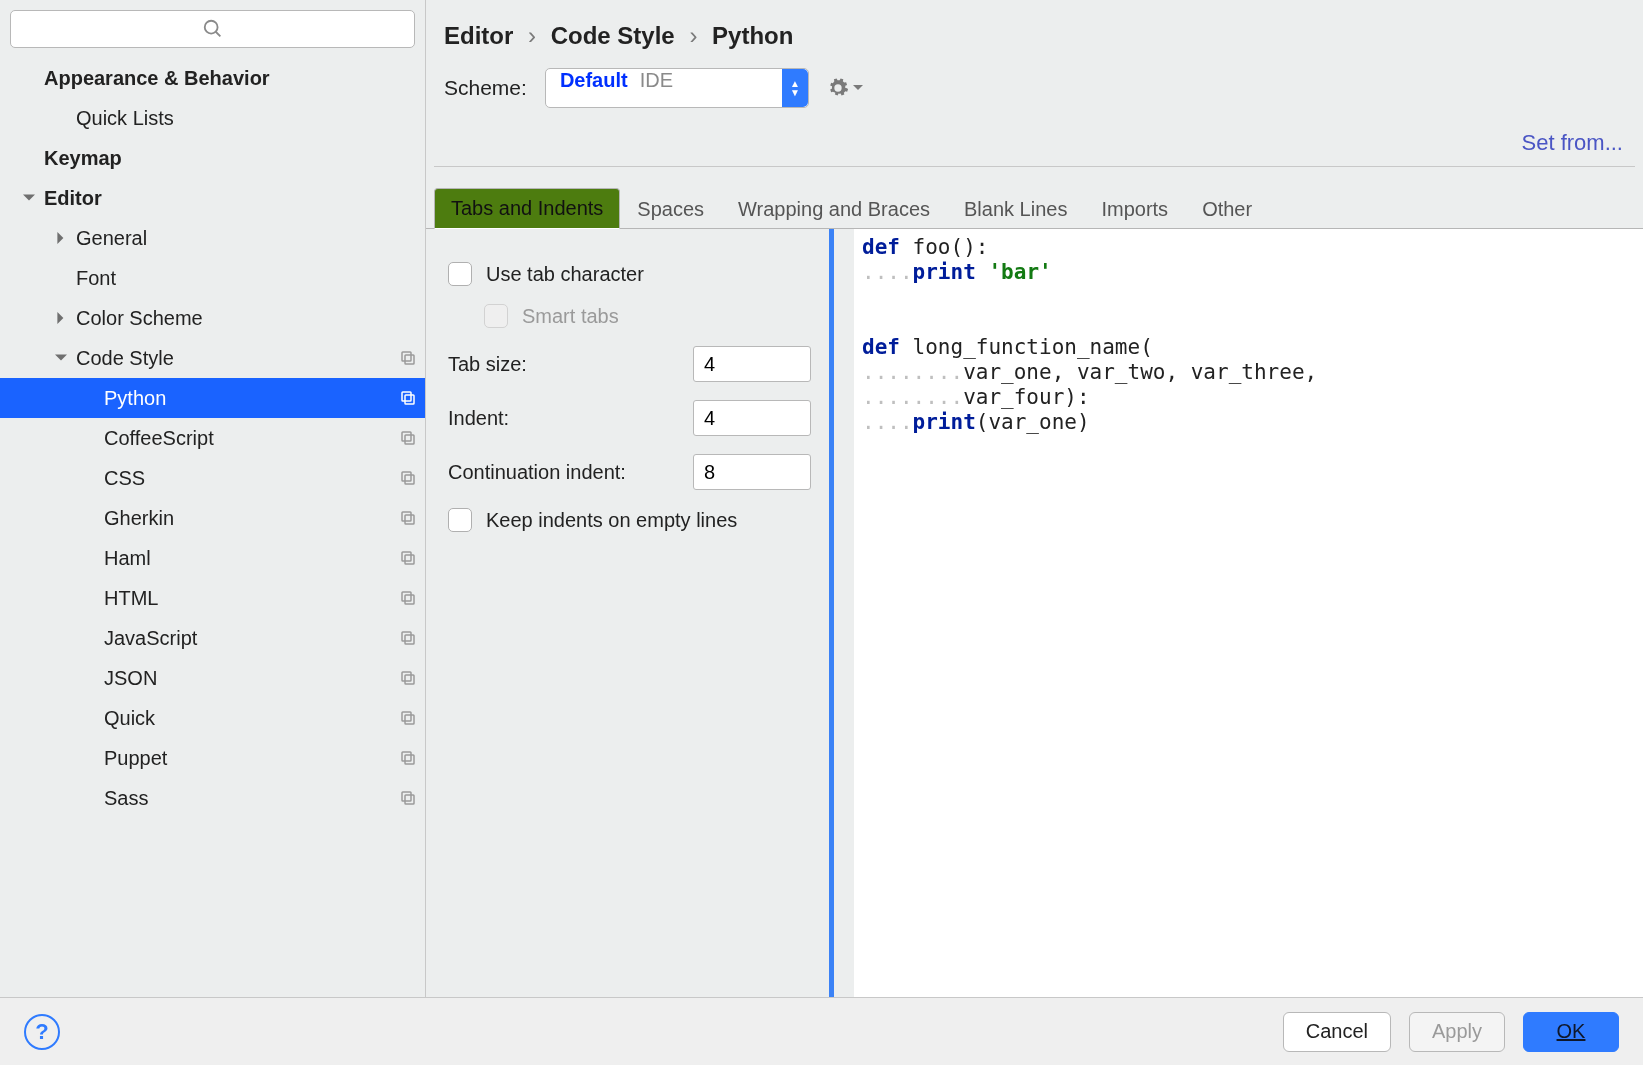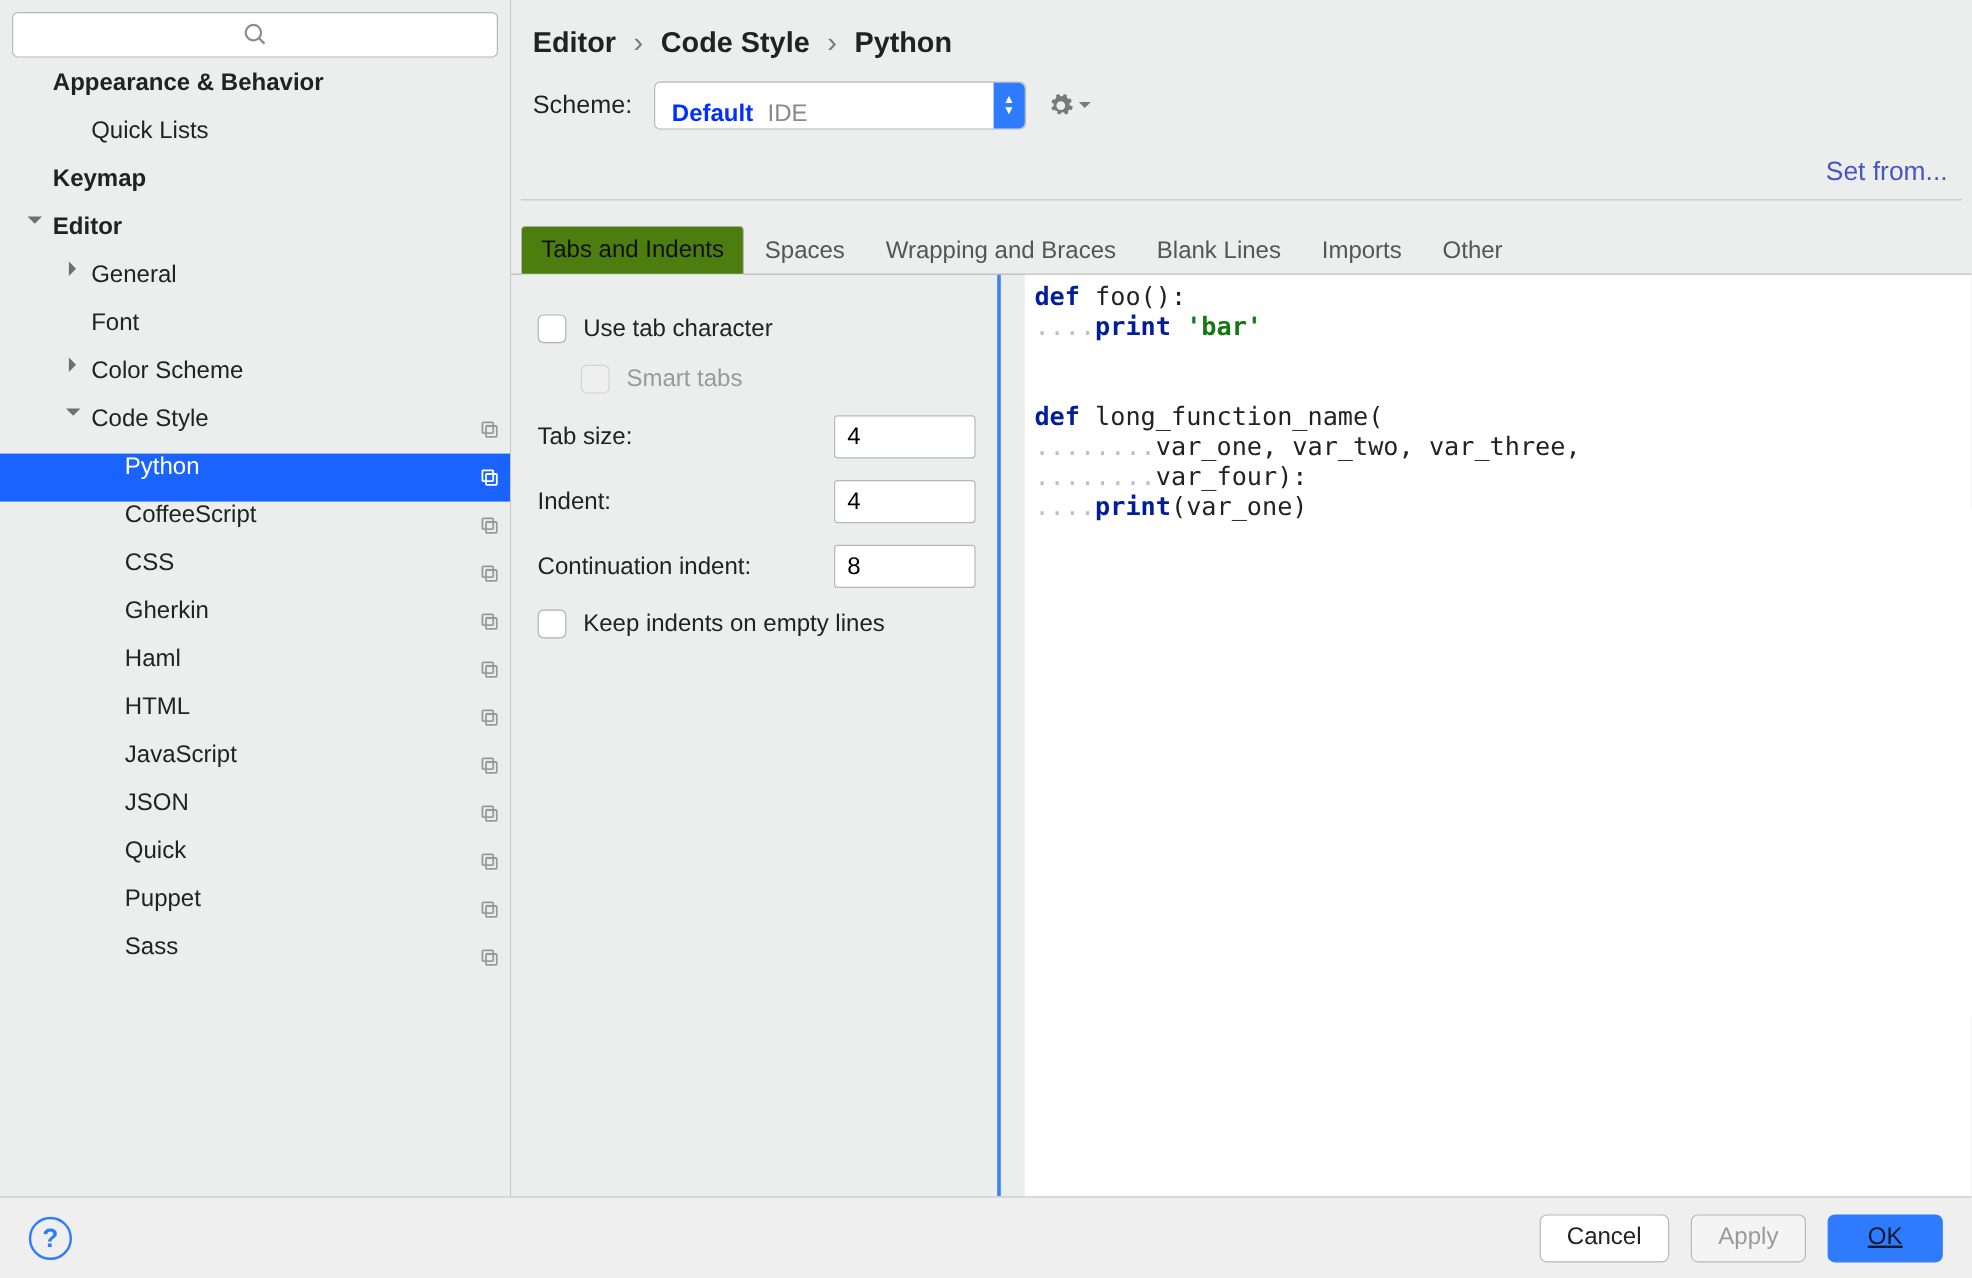--- a/index.html
+++ b/index.html
@@ -30,21 +30,21 @@
   .search{
     position:relative;
     height:38px;
     background:#fff;
     border:1px solid #b8b8b8;
     border-radius:5px;
   }
   .search svg{position:absolute;left:50%;top:50%;transform:translate(-50%,-50%);}
   .tree{flex:1;overflow:auto;padding-bottom:6px;}
   .node{
-    display:flex;
+    display:flex;align-items:center;
     height:40px;
     padding-right:8px;
     white-space:nowrap;
     cursor:default;
   }
   .caret{width:30px;text-align:center;color:#6f6f6f;font-size:16px;}
   .caret svg{display:block;margin:auto;}
   .spacer{display:inline-block;}
   .node .lbl{flex:1;}
   .node.bold .lbl{font-weight:600;}
@@ -65,22 +65,22 @@
     font-weight:600;
   }
   .crumbs .sep{color:#7a7a7a;padding:0 8px;font-weight:500;}
   .scheme-row{
     display:flex;align-items:center;
     padding:0 18px 22px 18px;
     gap:18px;
   }
   .scheme-row .lbl{font-size:21px;}
   .scheme-select{
-    display:flex;align-items:flex-end;
-    height:40px;width:310px;
+    display:flex;align-items:flex-start;
+    height:40px;width:264px;
     background:#fff;
     border:1px solid #b8b8b8;
     border-radius:5px;
     padding:0 0 0 14px;
     position:relative;
   }
   .scheme-select .val{color:#0030ff;font-weight:600;}
   .scheme-select .sub{color:#8a8a8a;margin-left:12px;}
   .scheme-select .stepper{
     position:absolute;right:0;top:0;bottom:0;width:26px;
@@ -121,21 +121,21 @@
     color:#111;
     border-radius:4px 4px 0 0;
   }
   
   .panel{
     flex:1;display:flex;min-height:0;
   }
   .form{
     width:408px;
     padding:24px 18px 0 22px;
-    border-right:3px solid #3b82f6;
+    border-right:5px solid #3b82f6;
   }
   .ck{
     display:flex;align-items:center;gap:14px;
     height:42px;
   }
   .ck .box{
     width:24px;height:24px;border:1px solid #b0b0b0;border-radius:5px;background:#fff;
   }
   .ck.disabled{color:#9a9a9a;}
   .ck.disabled .box{background:#efefef;border-color:#d2d2d2;}

